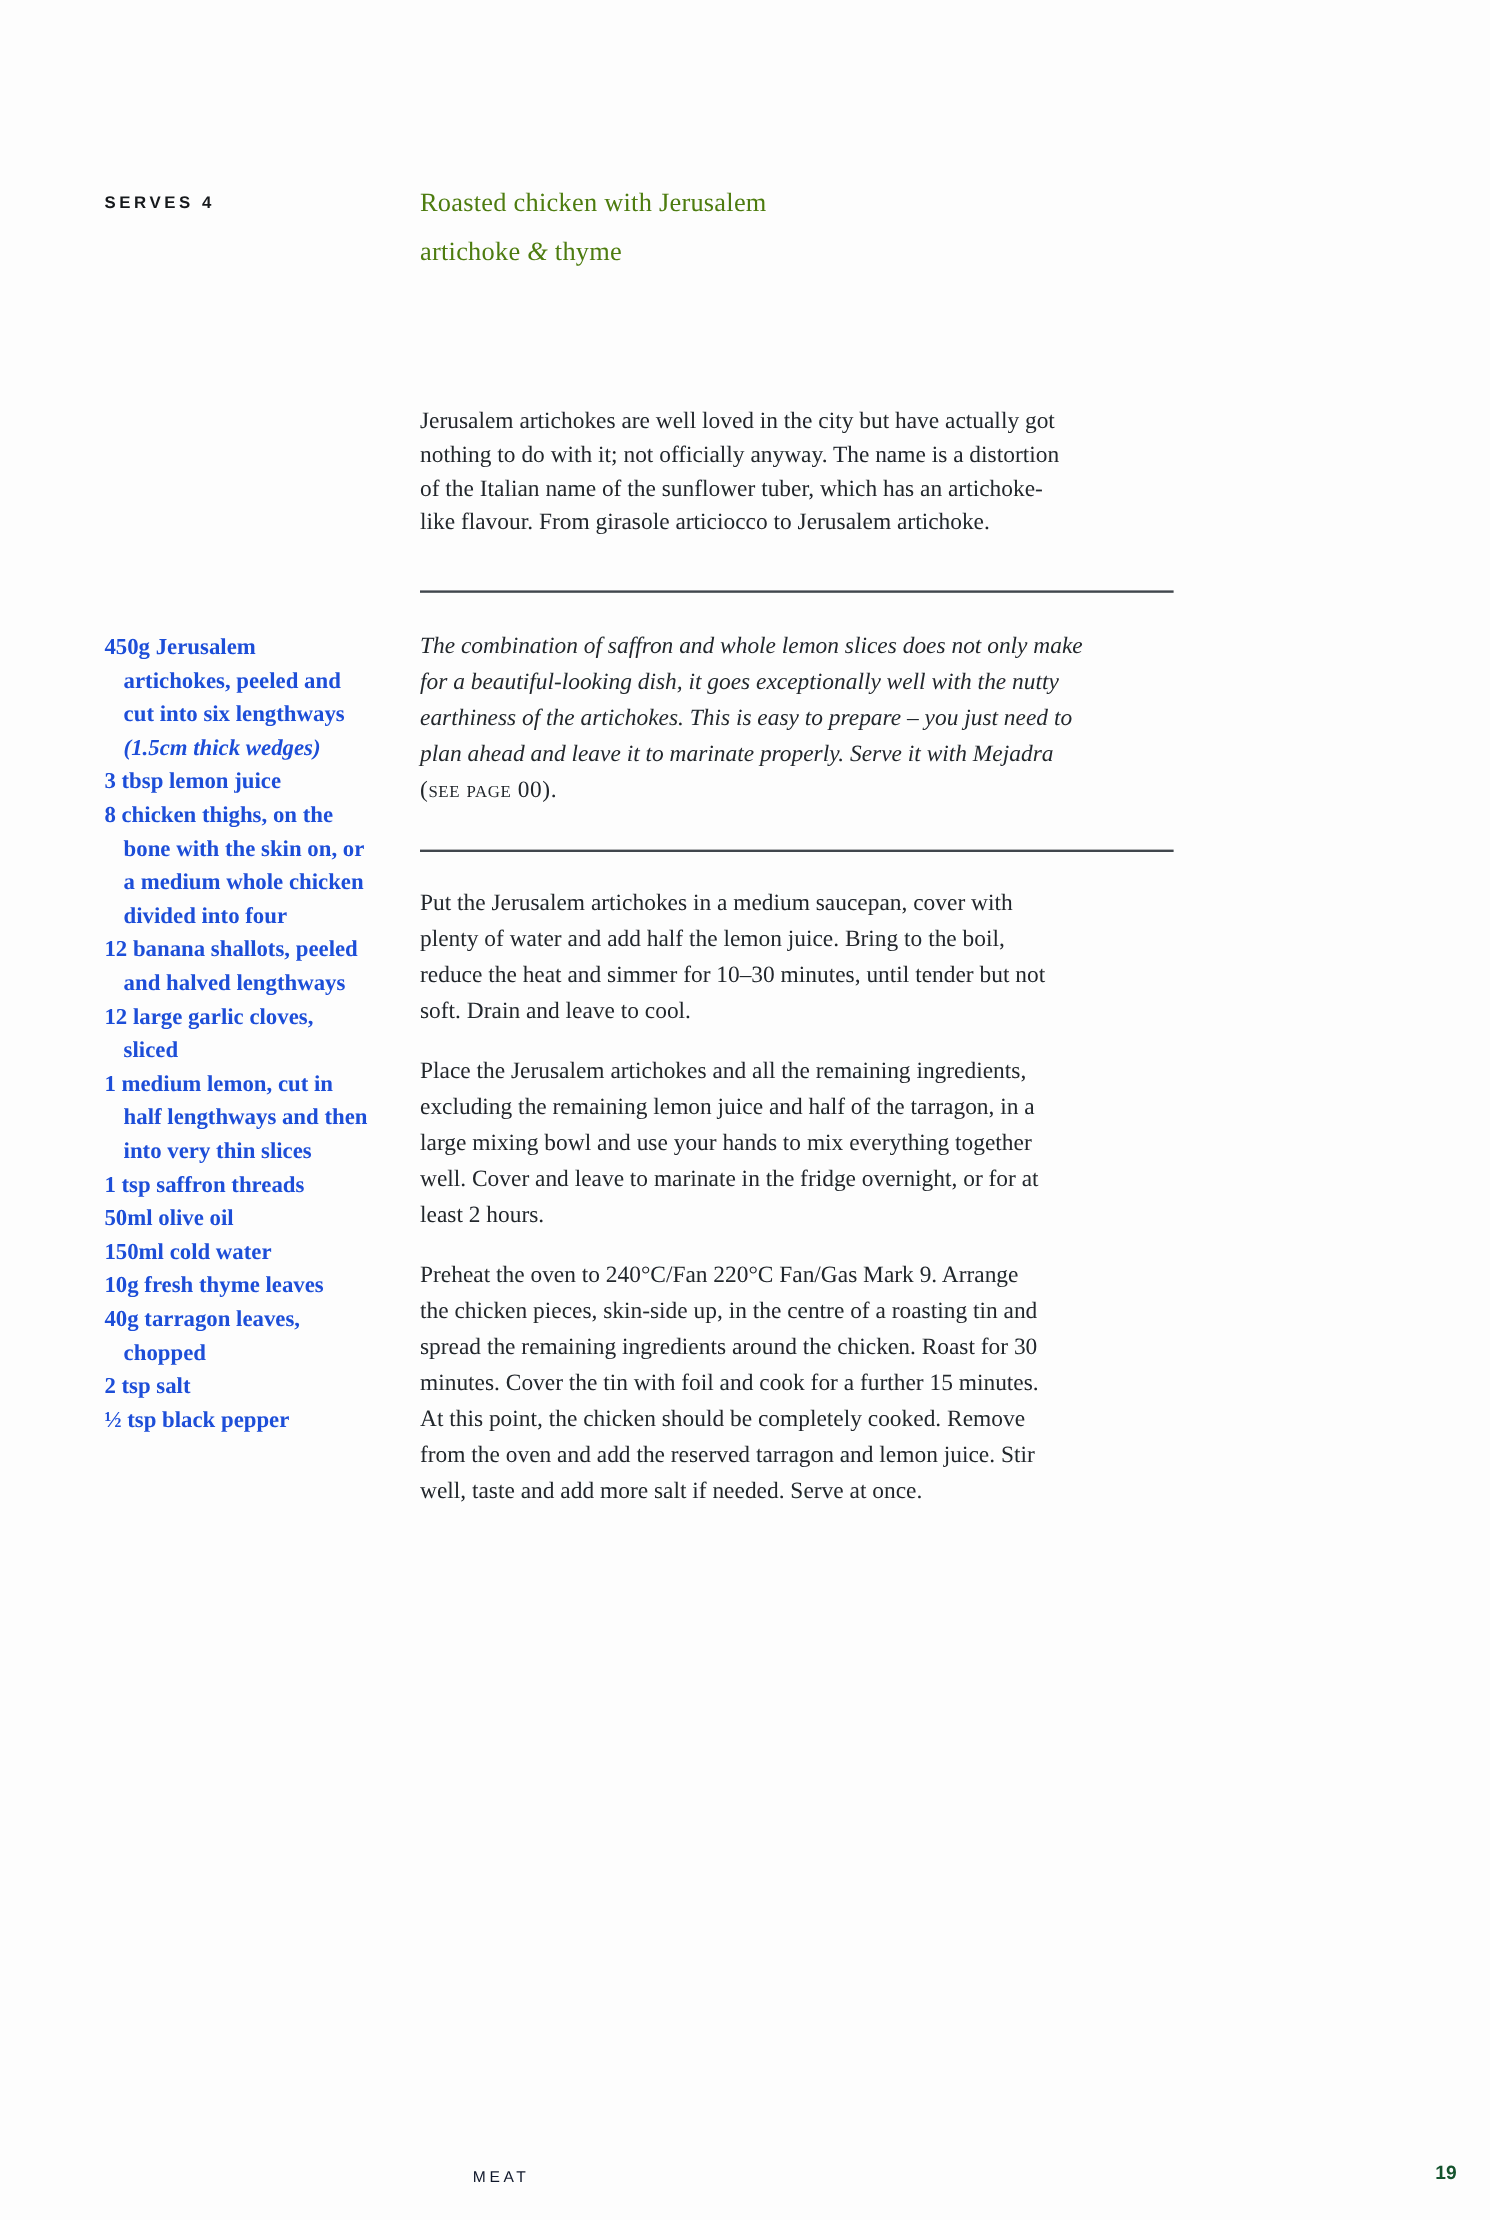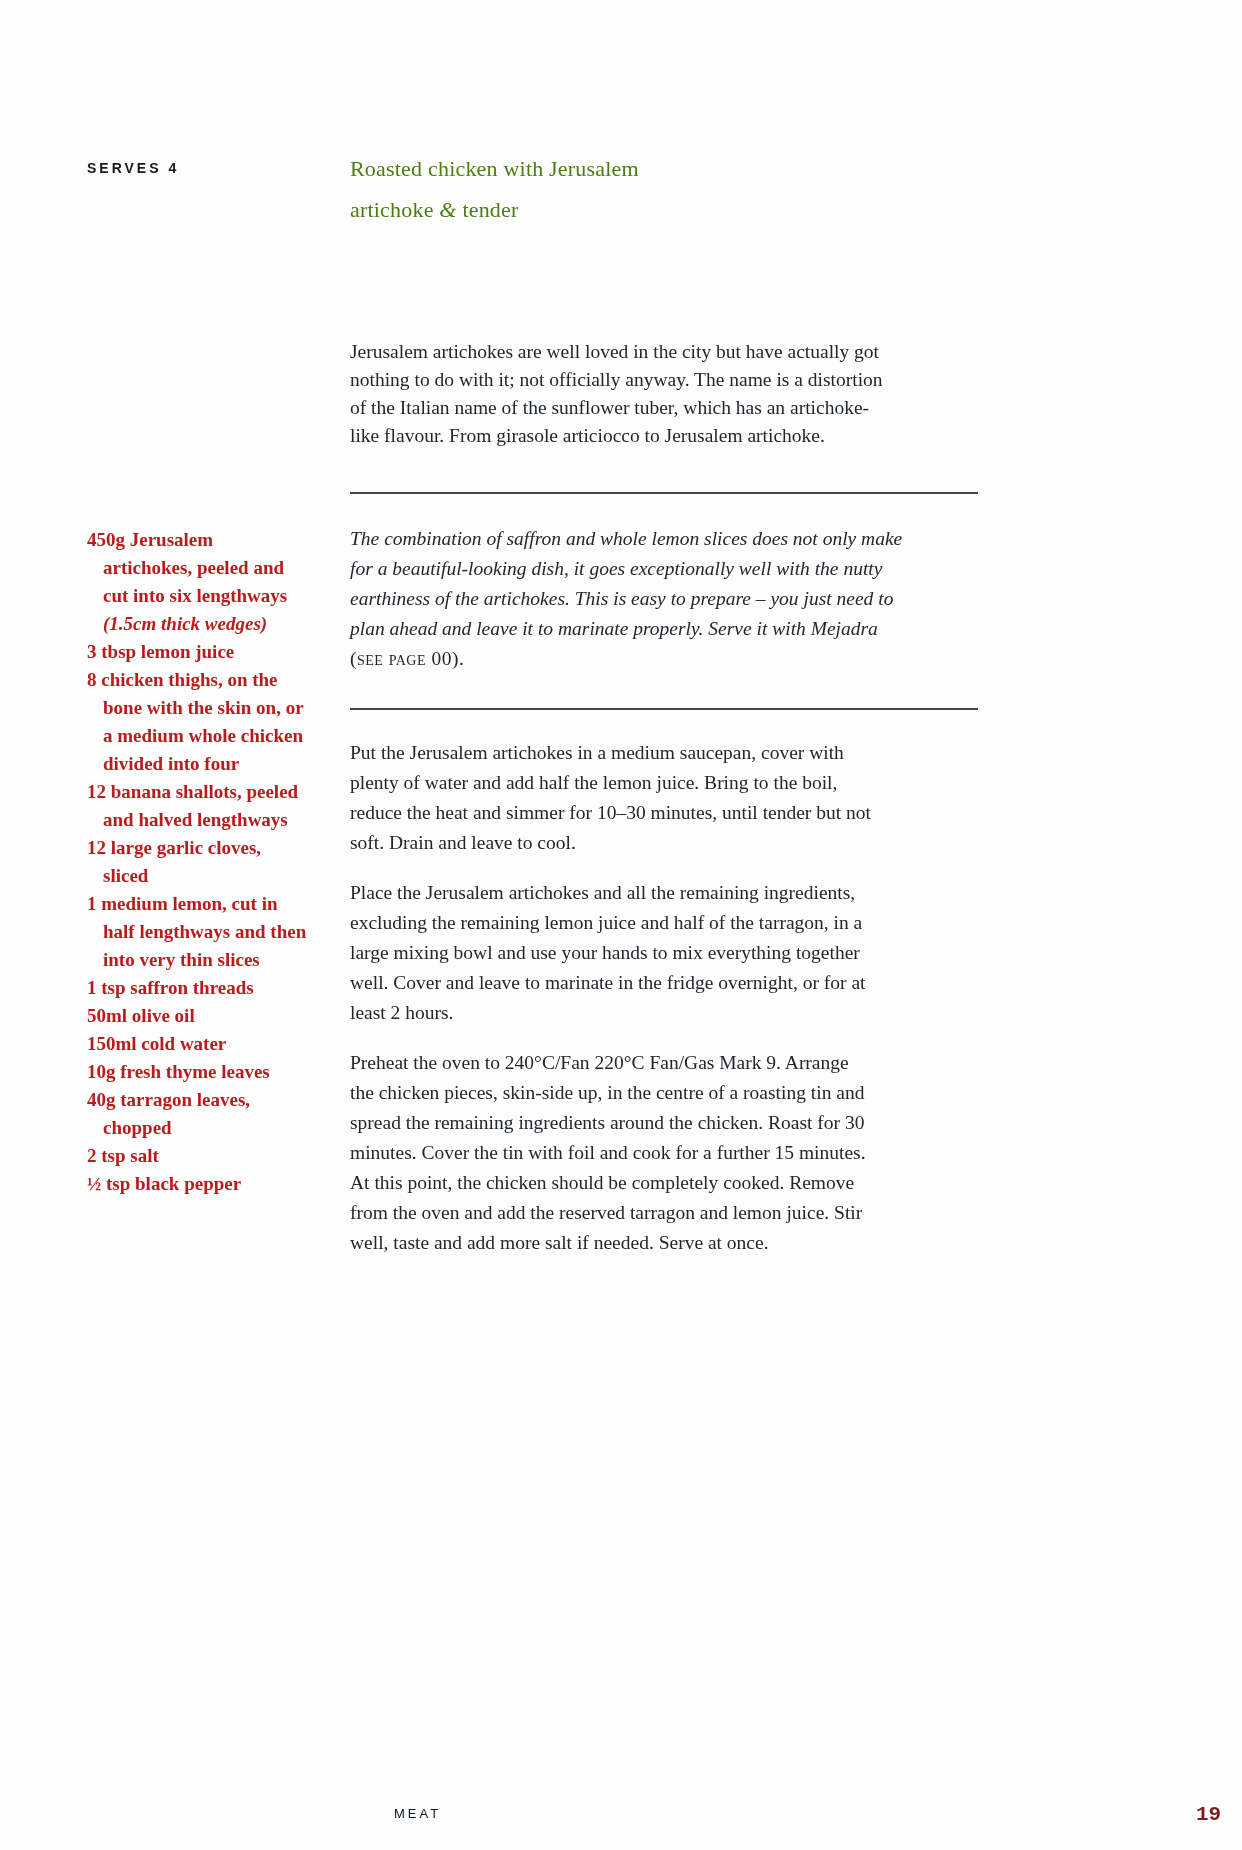--- a/index.html
+++ b/index.html
@@ -97,21 +97,21 @@
     position: absolute;
     left: 87px;
     top: 526px;
     width: 256px;
     margin: 0;
     padding: 0;
     list-style: none;
     font-size: 19px;
     font-weight: 700;
     line-height: 28px;
-    color: #b91c1c;
+    color: #1d4ed8;
   }
   .ingredients li {
     padding-left: 16px;
     text-indent: -16px;
     white-space: pre-line;
   }
   .ingredients .ing-note { font-style: italic; font-weight: 700; }
 
   .footer-section {
     position: absolute;
@@ -120,34 +120,34 @@
     font-family: "Liberation Sans", "DejaVu Sans", sans-serif;
     font-size: 13px;
     font-weight: 400;
     letter-spacing: 3px;
     color: #0f172a;
   }
   .footer-page {
     position: absolute;
     left: 1196px;
     top: 1803px;
-    font-family: Liberation Mono, monospace;
-    font-size: 21px;
+    font-family: Liberation Sans, sans-serif;
+    font-size: 16px;
     font-weight: 700;
-    color: #7f1d1d;
+    color: #14532d;
   }
 </style>
 </head>
 <body>
 
 <div class="page">
 
   <div class="serves">SERVES 4</div>
 
-  <h1 class="title"><span>Roasted chicken with Jerusalem</span><br><span><span>artichoke</span> <em>&amp;</em> <span>tender</span></span></h1>
+  <h1 class="title"><span>Roasted chicken with Jerusalem</span><br><span><span>artichoke</span> <em>&amp;</em> <span>thyme</span></span></h1>
 
   <p class="intro flow">Jerusalem artichokes are well loved in the city but have actually got
 nothing to do with it; not officially anyway. The name is a distortion
 of the Italian name of the sunflower tuber, which has an artichoke-
 like flavour. From girasole articiocco to Jerusalem artichoke.</p>
 
   <div class="rule rule-top"></div>
 
   <p class="note flow"><em>The combination of saffron and whole lemon slices does not only make
 for a beautiful-looking dish, it goes exceptionally well with the nutty

